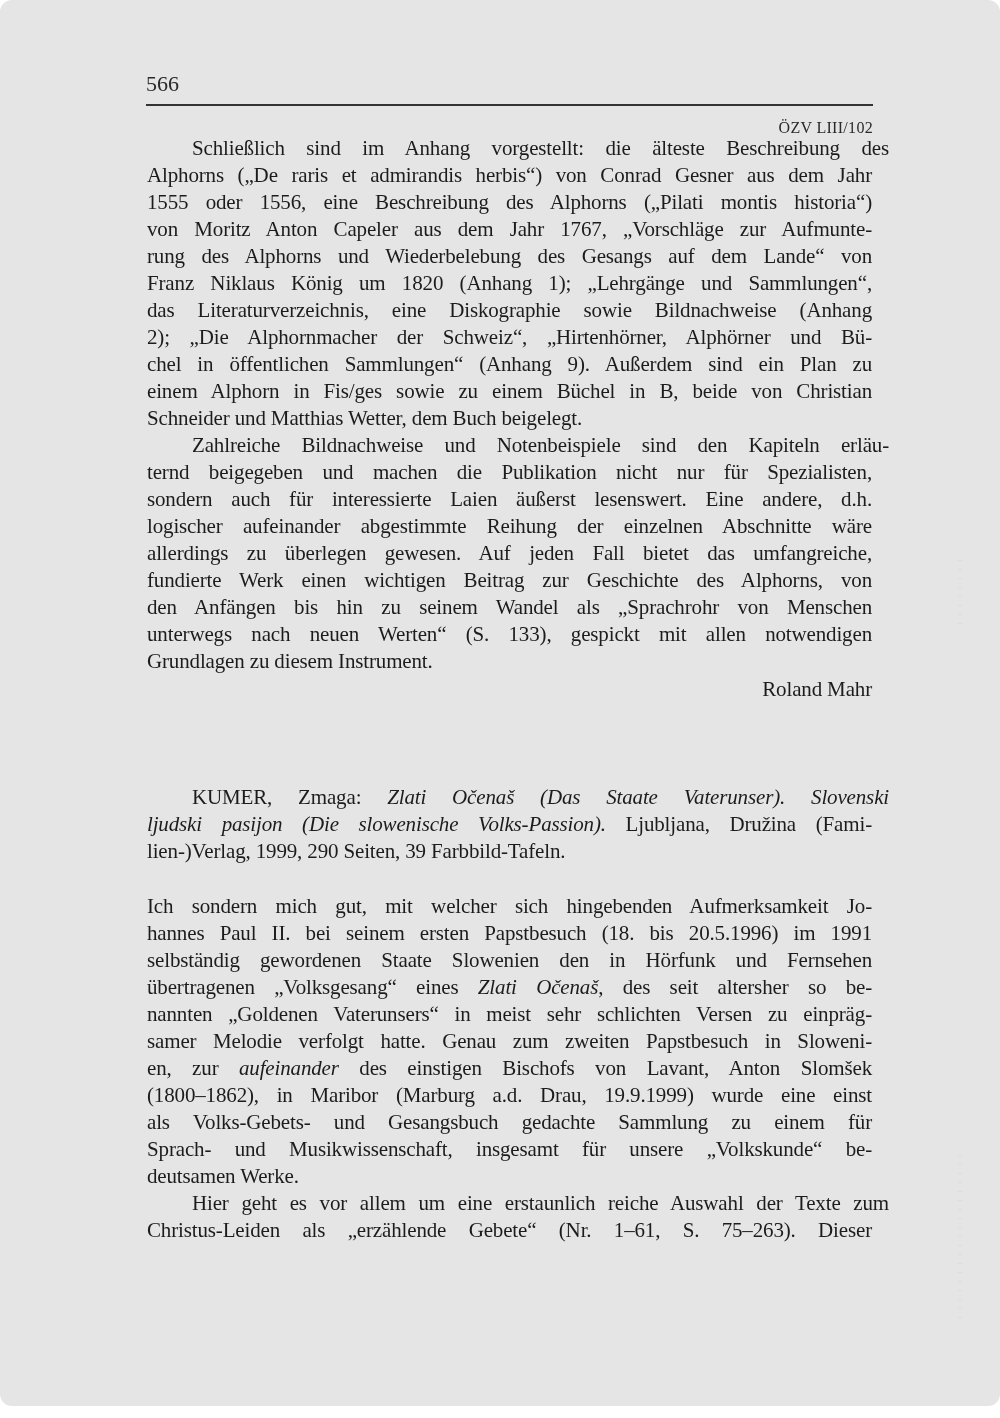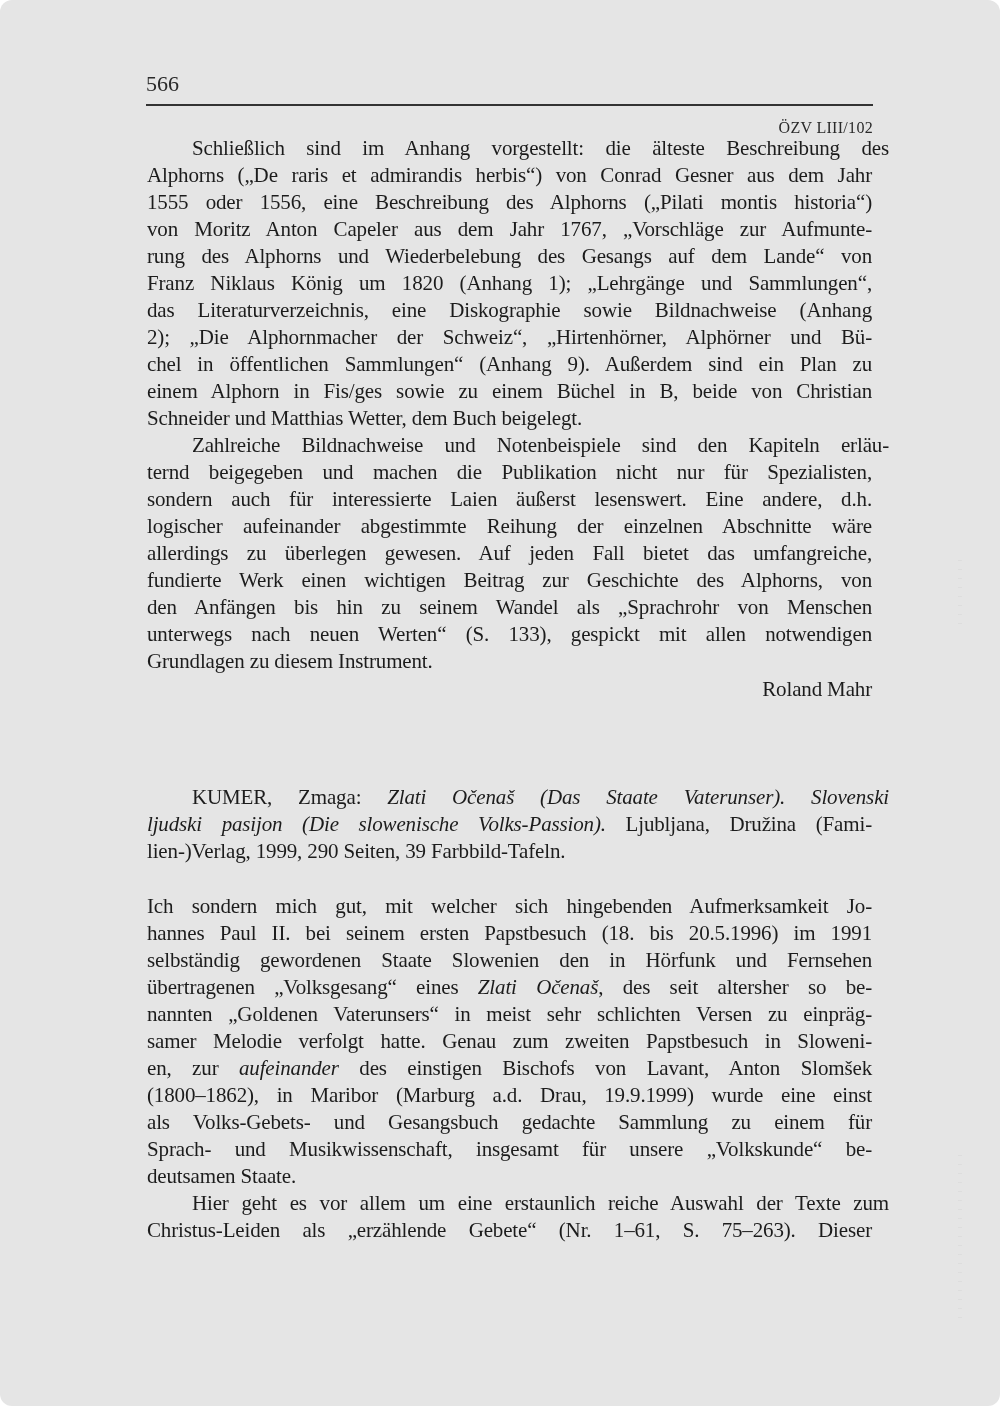--- a/index.html
+++ b/index.html
@@ -65,21 +65,21 @@
     <div class="line" style="top:893px">Ich sondern mich gut, mit welcher sich hingebenden Aufmerksamkeit Jo-</div>
     <div class="line" style="top:920px">hannes Paul II. bei seinem ersten Papstbesuch (18. bis 20.5.1996) im 1991</div>
     <div class="line" style="top:947px">selbständig gewordenen Staate Slowenien den in Hörfunk und Fernsehen</div>
     <div class="line" style="top:974px"><span>übertragenen „Volksgesang“ eines</span> <i>Zlati Očenaš</i><span>, des seit altersher so be-</span></div>
     <div class="line" style="top:1001px">nannten „Goldenen Vaterunsers“ in meist sehr schlichten Versen zu einpräg-</div>
     <div class="line" style="top:1028px">samer Melodie verfolgt hatte. Genau zum zweiten Papstbesuch in Sloweni-</div>
     <div class="line" style="top:1055px"><span>en, zur</span> <i>aufeinander</i> <span>des einstigen Bischofs von Lavant, Anton Slomšek</span></div>
     <div class="line" style="top:1082px">(1800–1862), in Maribor (Marburg a.d. Drau, 19.9.1999) wurde eine einst</div>
     <div class="line" style="top:1109px">als Volks-Gebets- und Gesangsbuch gedachte Sammlung zu einem für</div>
     <div class="line" style="top:1136px">Sprach- und Musikwissenschaft, insgesamt für unsere „Volkskunde“ be-</div>
-    <div class="line nj" style="top:1163px">deutsamen Staate.</div>
+    <div class="line nj" style="top:1163px">deutsamen Werke.</div>
 
     <div class="line indent" style="top:1190px">Hier geht es vor allem um eine erstaunlich reiche Auswahl der Texte zum</div>
     <div class="line" style="top:1217px">Christus-Leiden als „erzählende Gebete“ (Nr. 1–61, S. 75–263). Dieser</div>
   </div>
 
   <div class="specks" style="top:560px; height:70px"></div>
   <div class="specks" style="top:1155px; height:170px"></div>
 </div>
 
 </body></html>

